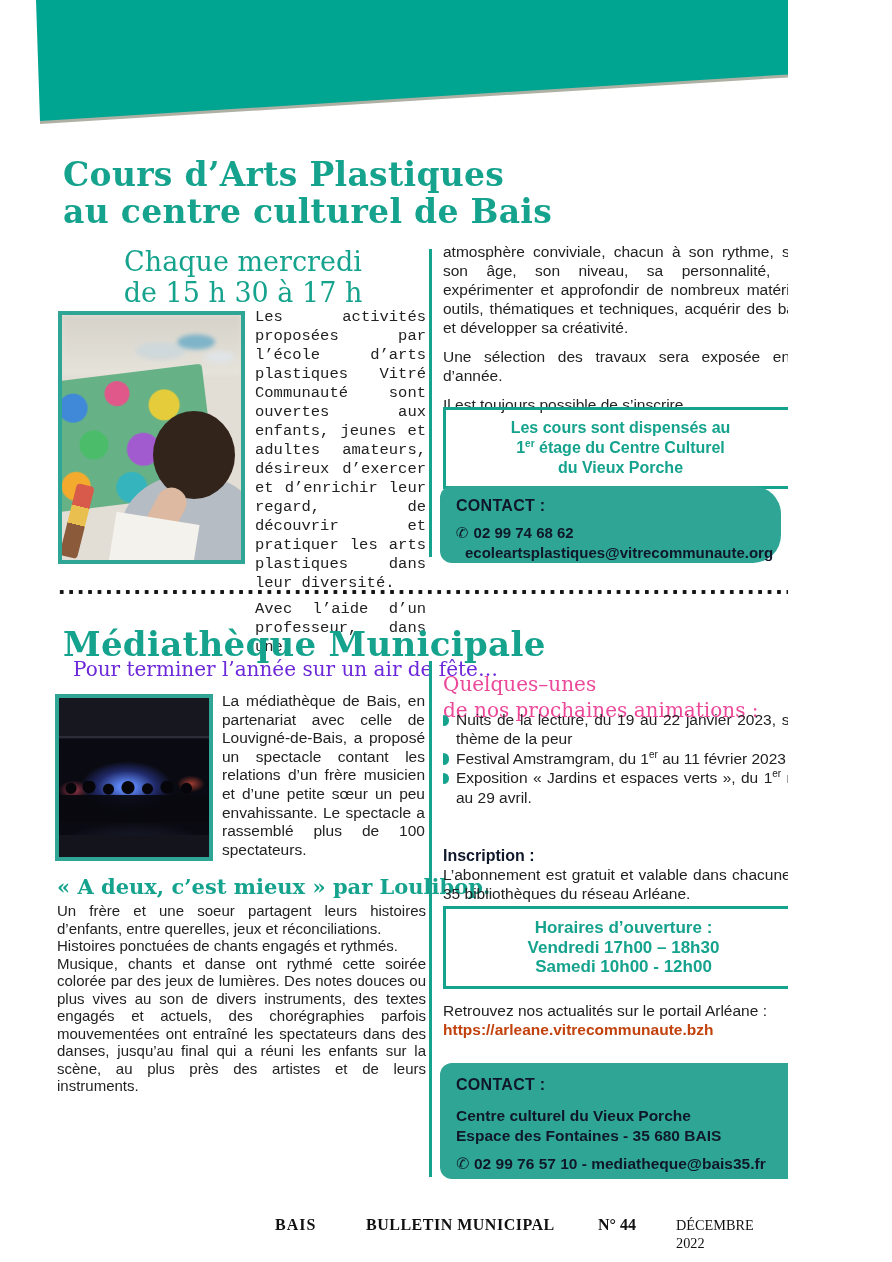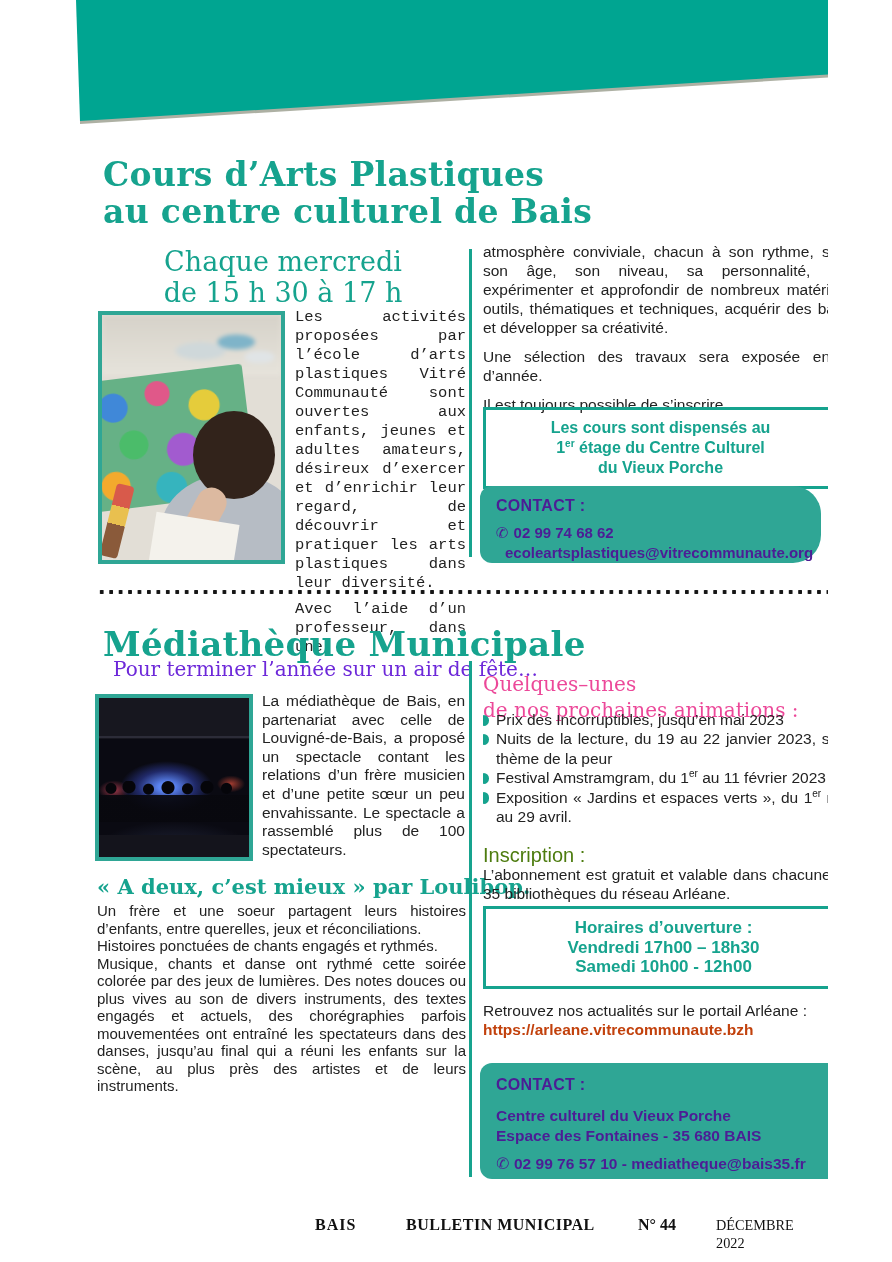--- a/index.html
+++ b/index.html
@@ -1,17 +1,17 @@
 <!DOCTYPE html>
 <html lang="fr"><head>
 <meta charset="utf-8">
 <style>
   html,body{margin:0;padding:0;background:#fff;}
   .page{position:relative;width:788px;height:1262px;background:#fff;overflow:hidden;
-        font-family:"Liberation Sans",sans-serif;color:#222;margin-left:40px;}
+        font-family:"Liberation Sans",sans-serif;color:#222;}
 
   
   .banner-edge{position:absolute;left:0;top:0;width:892px;height:126px;background:#5b6247;opacity:.5;
        clip-path:polygon(40px 118px,892px 65px,892px 71px,40px 124px);}
   .banner{position:absolute;left:0;top:0;width:892px;height:122px;background:#00a591;
        clip-path:polygon(36px 0,892px 0,892px 68px,40px 121px);}
 
   
   .arts-title{position:absolute;left:63px;top:134px;font:700 33px/37px "DejaVu Serif",serif;
        color:#16a38e;letter-spacing:.3px;}
@@ -51,21 +51,21 @@
   .arts-side p{margin:0 0 7px 0;}
   .arts-right{position:absolute;left:443px;top:242px;width:376px;text-align:justify;
      font-size:15.5px;line-height:19px;}
   .arts-right p{margin:0 0 10px 0;}
 
   .info-box{position:absolute;left:443px;top:407px;width:355px;box-sizing:border-box;
      border:3px solid #16a38e;padding:8px 4px;text-align:center;
      font:700 16px/20px "Liberation Sans",sans-serif;color:#16a38e;}
   sup{font-size:10px;line-height:0;}
 
-  .contact-box{position:absolute;background:#2fa695;border-radius:12px 28px 28px 12px;color:#4c1d95;box-sizing:border-box;}
+  .contact-box{position:absolute;background:#2fa695;border-radius:12px 28px 28px 12px;color:#0f172a;box-sizing:border-box;}
   .contact1{left:440px;top:486px;width:341px;height:77px;padding:11px 0 0 16px;}
   .contact-label{font-weight:700;font-size:16px;letter-spacing:.3px;}
   .phone-line{margin-top:9px;font-weight:700;font-size:15px;}
   .email-line{margin-top:2px;padding-left:9px;font-weight:700;font-size:15px;}
   .phone-glyph{font-family:"DejaVu Sans",sans-serif;font-weight:400;margin-right:5px;}
 
   
   .dots{position:absolute;left:57px;top:589px;width:781px;height:6px;background-repeat:repeat-x;
      background-image:radial-gradient(circle 2.1px,#151515 98%,transparent);background-size:9.45px 6px;}
   .media-title{position:absolute;left:63px;top:602px;font:700 34px/38px "DejaVu Serif",serif;
@@ -99,21 +99,21 @@
   .media-body p{margin:0;}
 
   .anim-heading{position:absolute;left:443px;top:671px;font:400 20px/26px "DejaVu Serif",serif;color:#ec4899;}
   .anim-list{position:absolute;left:443px;top:710px;width:378px;margin:0;padding:0;list-style:none;
      font-size:15.5px;line-height:19.4px;text-align:justify;}
   .anim-list li{position:relative;padding-left:13px;}
   .anim-list li::before{content:"";position:absolute;left:0;top:4.5px;width:5.5px;height:11.5px;
      background:#16a38e;border-radius:1px 7px 7px 1px;}
 
   .inscription{position:absolute;left:443px;top:846px;width:378px;}
-  .inscription .label{font-weight:400;font-size:20px;line-height:19px;color:#4d7c0f;}
+  .inscription .label{font-weight:700;font-size:16px;line-height:19px;color:#0f172a;}
   .inscription .text{font-size:15.5px;line-height:18.6px;text-align:justify;margin-top:1px;}
 
   .hours-box{position:absolute;left:443px;top:906px;width:361px;box-sizing:border-box;
      border:3px solid #16a38e;padding:9px 4px;text-align:center;
      font:700 17px/19.5px "Liberation Sans",sans-serif;color:#16a38e;}
 
   .portal{position:absolute;left:443px;top:1001px;width:378px;font-size:15.5px;line-height:19px;}
   .portal .url{font-weight:700;color:#c2410c;text-decoration:none;}
 
   .contact2{left:440px;top:1063px;width:381px;height:116px;padding:13px 0 0 16px;}
@@ -211,21 +211,20 @@
       <p>Histoires ponctuées de chants engagés et rythmés.</p>
       <p>Musique, chants et danse ont rythmé cette soirée colorée par des jeux de lumières. Des notes douces ou plus vives au son de divers instruments, des textes engagés et actuels, des chorégraphies parfois mouvementées ont entraîné les spectateurs dans des danses, jusqu’au final qui a réuni les enfants sur la scène, au plus près des artistes et de leurs instruments.</p>
     </div>
 
     <div class="anim-heading">
       <div>Quelques–unes</div>
       <div>de nos prochaines animations :</div>
     </div>
 
     <ul class="anim-list">
-      <li><span>Prix des Incorruptibles, jusqu’en mai 2023</span><sup></sup><span></span></li>
       <li><span>Nuits de la lecture, du 19 au 22 janvier 2023, sur le thème de la peur</span><sup></sup><span></span></li>
       <li><span>Festival Amstramgram, du 1</span><sup>er</sup><span> au 11 février 2023</span></li>
       <li><span>Exposition « Jardins et espaces verts », du 1</span><sup>er</sup><span> mars au 29 avril.</span></li>
     </ul>
 
     <div class="inscription">
       <div class="label">Inscription :</div>
       <div class="text">L’abonnement est gratuit et valable dans chacune des 35 bibliothèques du réseau Arléane.</div>
     </div>
 

